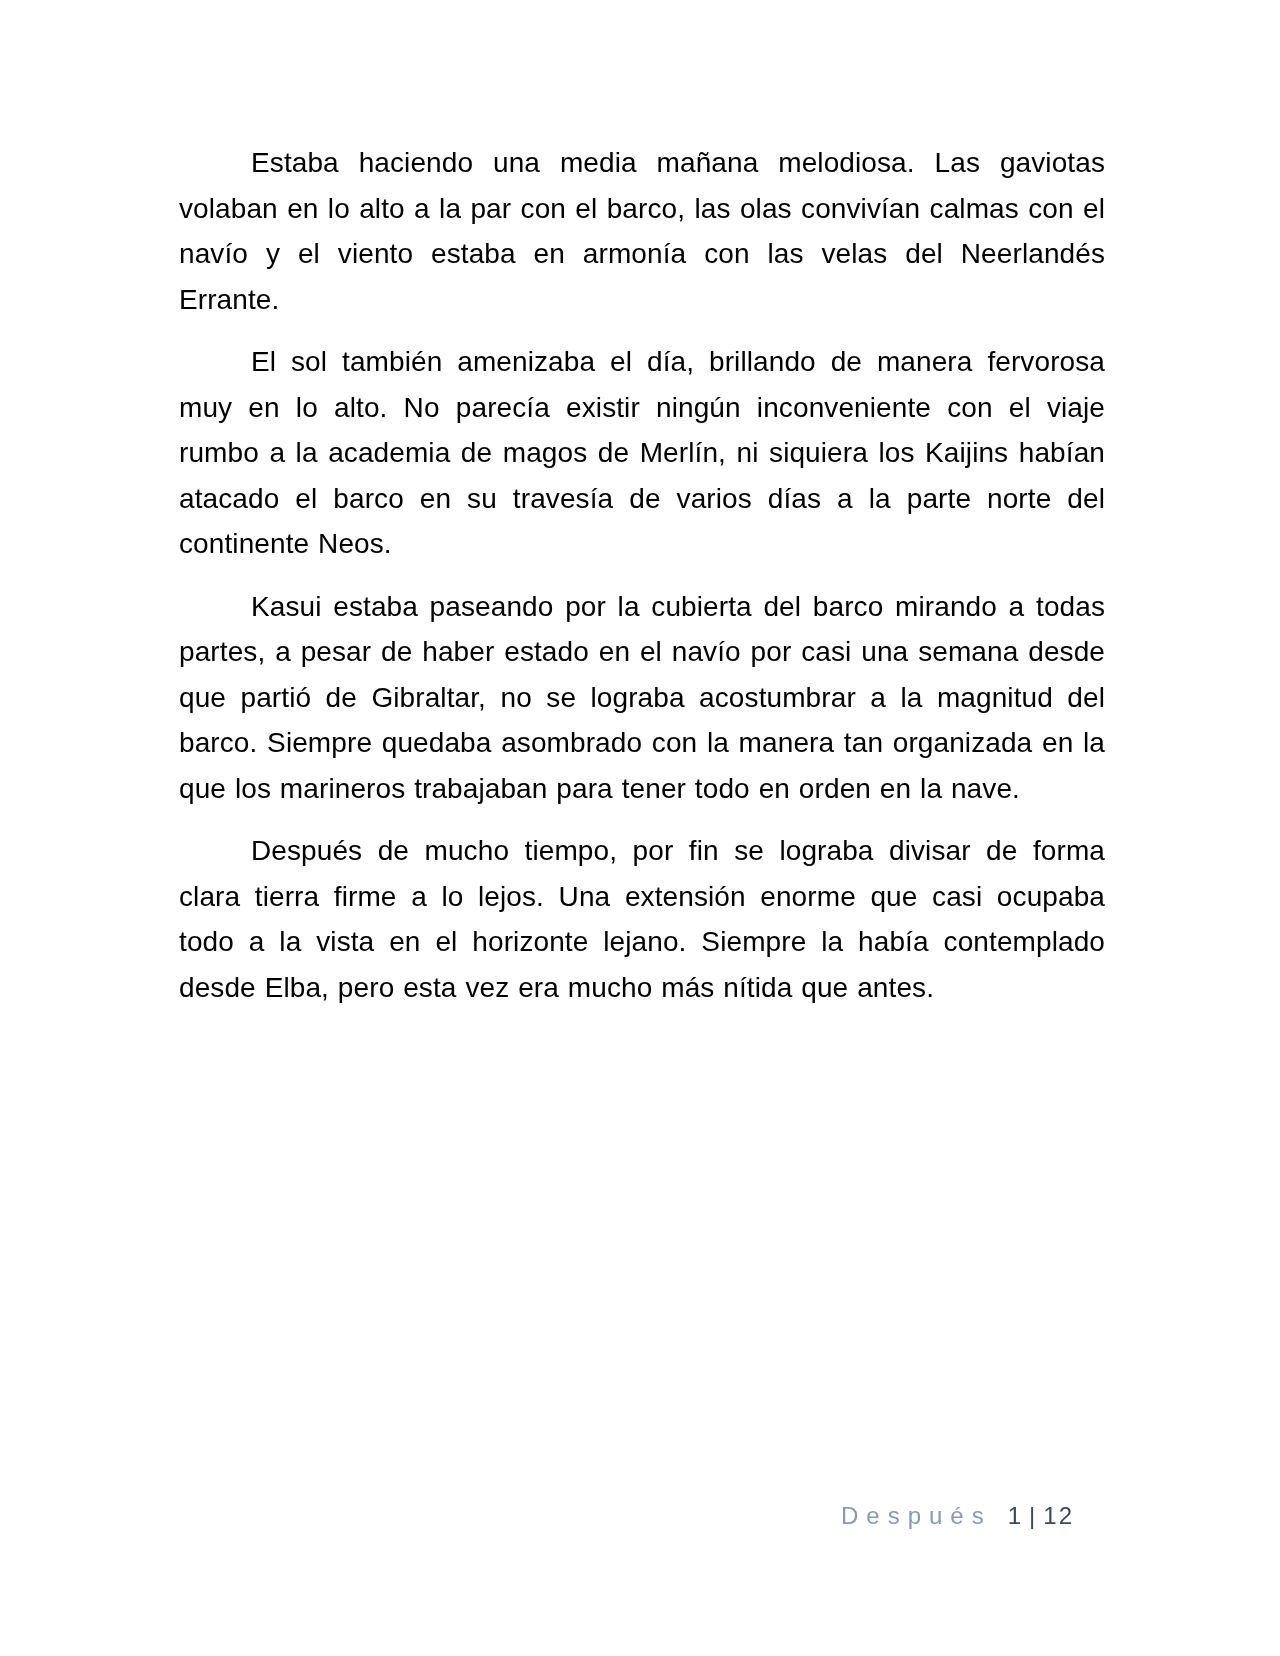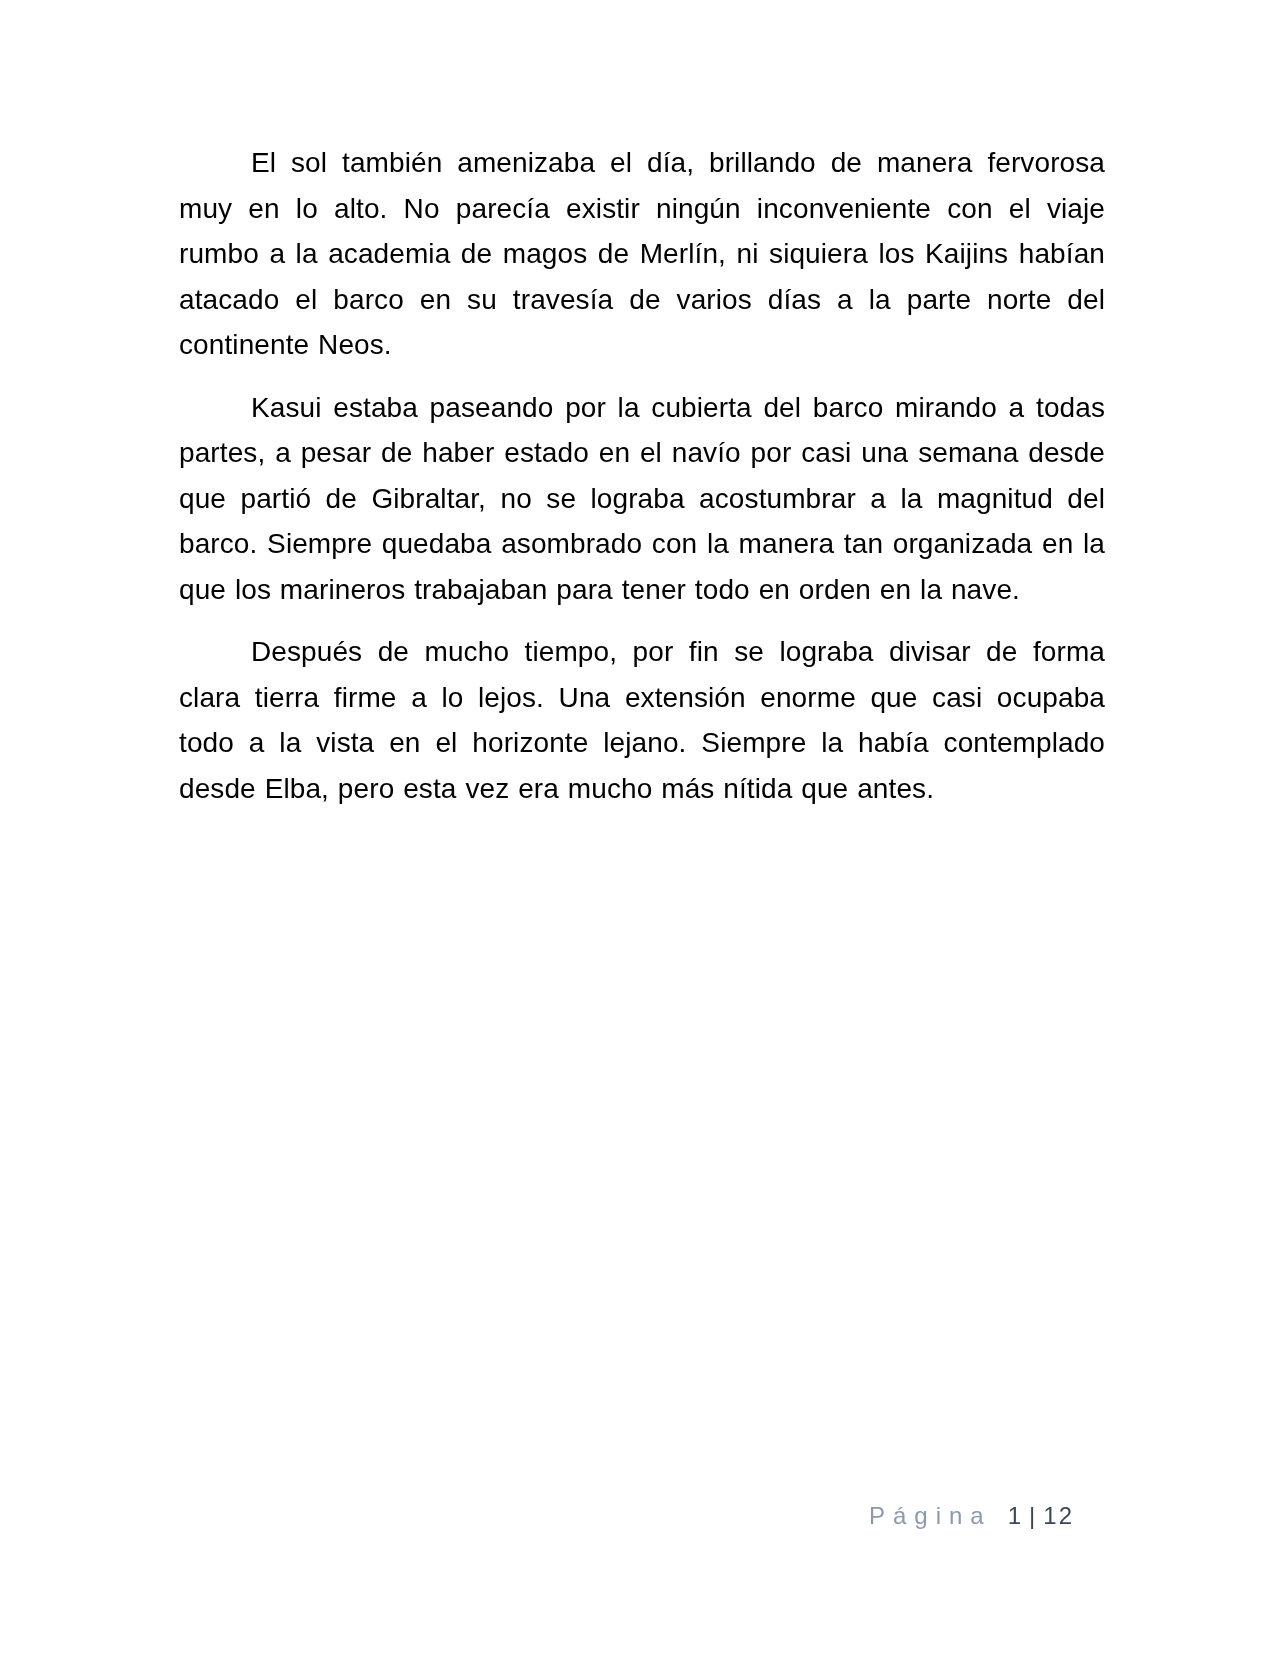--- a/index.html
+++ b/index.html
@@ -71,20 +71,21 @@
 </style>
 </head>
 <body>
 
 <div class="page">
   <div class="content">
 
 
 
     <div class="body-text">
+      <p>Estaba haciendo una media mañana melodiosa. Las gaviotas volaban en lo alto a la par con el barco, las olas convivían calmas con el navío y el viento estaba en armonía con las velas del Neerlandés Errante.</p>
       <p>El sol también amenizaba el día, brillando de manera fervorosa muy en lo alto. No parecía existir ningún inconveniente con el viaje rumbo a la academia de magos de Merlín, ni siquiera los Kaijins habían atacado el barco en su travesía de varios días a la parte norte del continente Neos.</p>
       <p>Kasui estaba paseando por la cubierta del barco mirando a todas partes, a pesar de haber estado en el navío por casi una semana desde que partió de Gibraltar, no se lograba acostumbrar a la magnitud del barco. Siempre quedaba asombrado con la manera tan organizada en la que los marineros trabajaban para tener todo en orden en la nave.</p>
       <p>Después de mucho tiempo, por fin se lograba divisar de forma clara tierra firme a lo lejos. Una extensión enorme que casi ocupaba todo a la vista en el horizonte lejano. Siempre la había contemplado desde Elba, pero esta vez era mucho más nítida que antes.</p>
     </div>
   </div>
 
-  <div class="page-footer"><span class="footer-label">Página</span><span class="footer-numbers"><span>1</span><span class="footer-sep">|</span><span>12</span></span></div>
+  <div class="page-footer"><span class="footer-label">Después</span><span class="footer-numbers"><span>1</span><span class="footer-sep">|</span><span>12</span></span></div>
 </div>
 
 </body></html>

